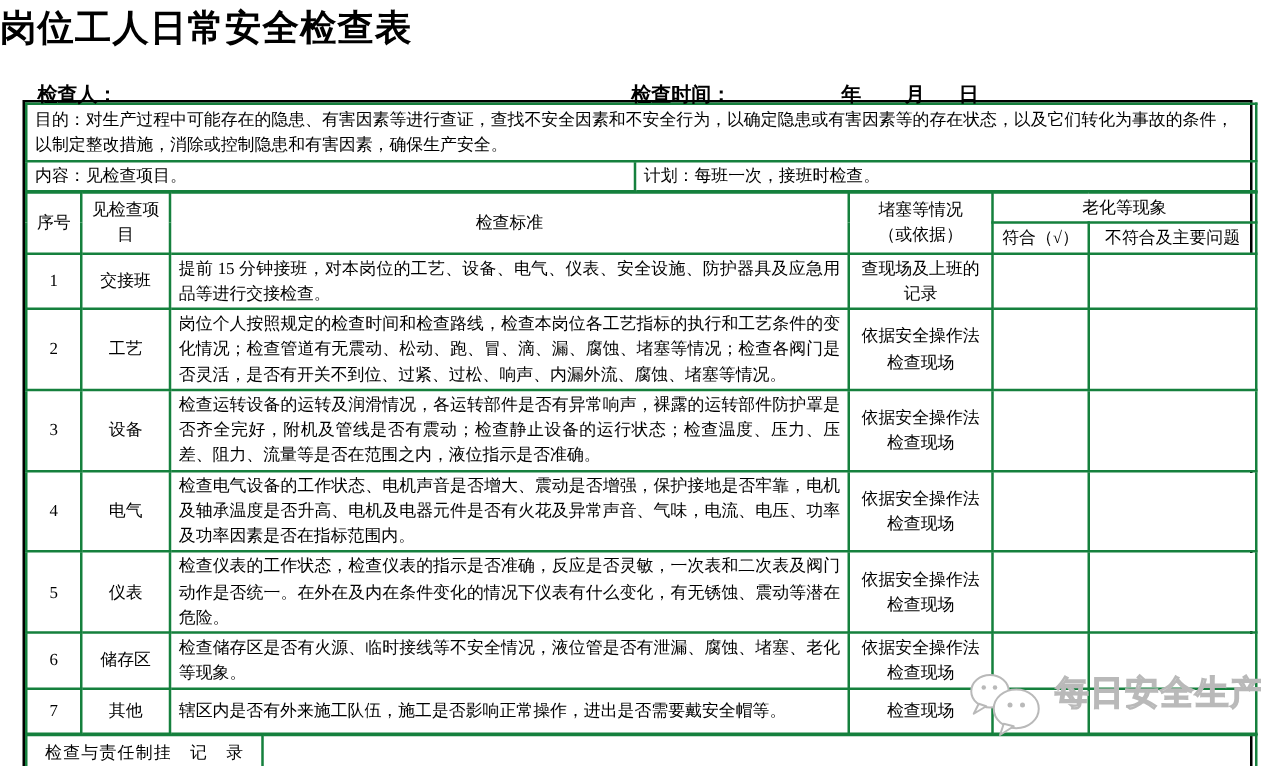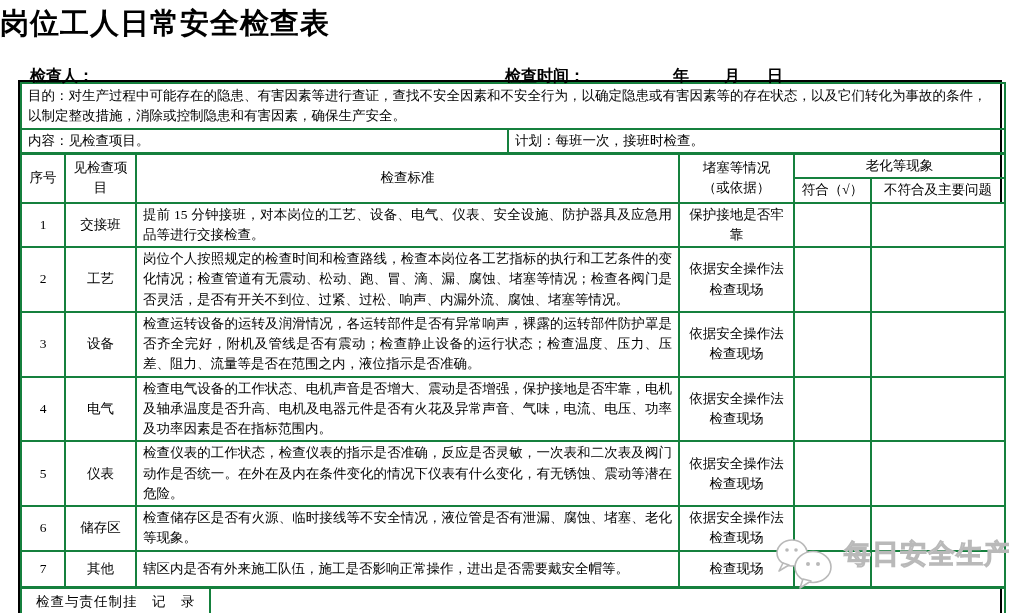--- a/index.html
+++ b/index.html
@@ -106,21 +106,21 @@
     </tr>
     <tr>
       <th class="h20 c-center">符合（√）</th>
       <th class="h20 c-center">不符合及主要问题</th>
     </tr>
 
     <tr class="h42">
       <td class="c-center">1</td>
       <td class="c-center">交接班</td>
       <td class="c-left">提前 15 分钟接班，对本岗位的工艺、设备、电气、仪表、安全设施、防护器具及应急用品等进行交接检查。</td>
-      <td class="c-center">保护接地是否牢靠</td>
+      <td class="c-center">查现场及上班的记录</td>
       <td class="c-fill"></td>
       <td class="c-fill"></td>
     </tr>
     <tr class="h63">
       <td class="c-center">2</td>
       <td class="c-center">工艺</td>
       <td class="c-left">岗位个人按照规定的检查时间和检查路线，检查本岗位各工艺指标的执行和工艺条件的变化情况；检查管道有无震动、松动、跑、冒、滴、漏、腐蚀、堵塞等情况；检查各阀门是否灵活，是否有开关不到位、过紧、过松、响声、内漏外流、腐蚀、堵塞等情况。</td>
       <td class="c-center">依据安全操作法检查现场</td>
       <td class="c-fill"></td>
       <td class="c-fill"></td>

